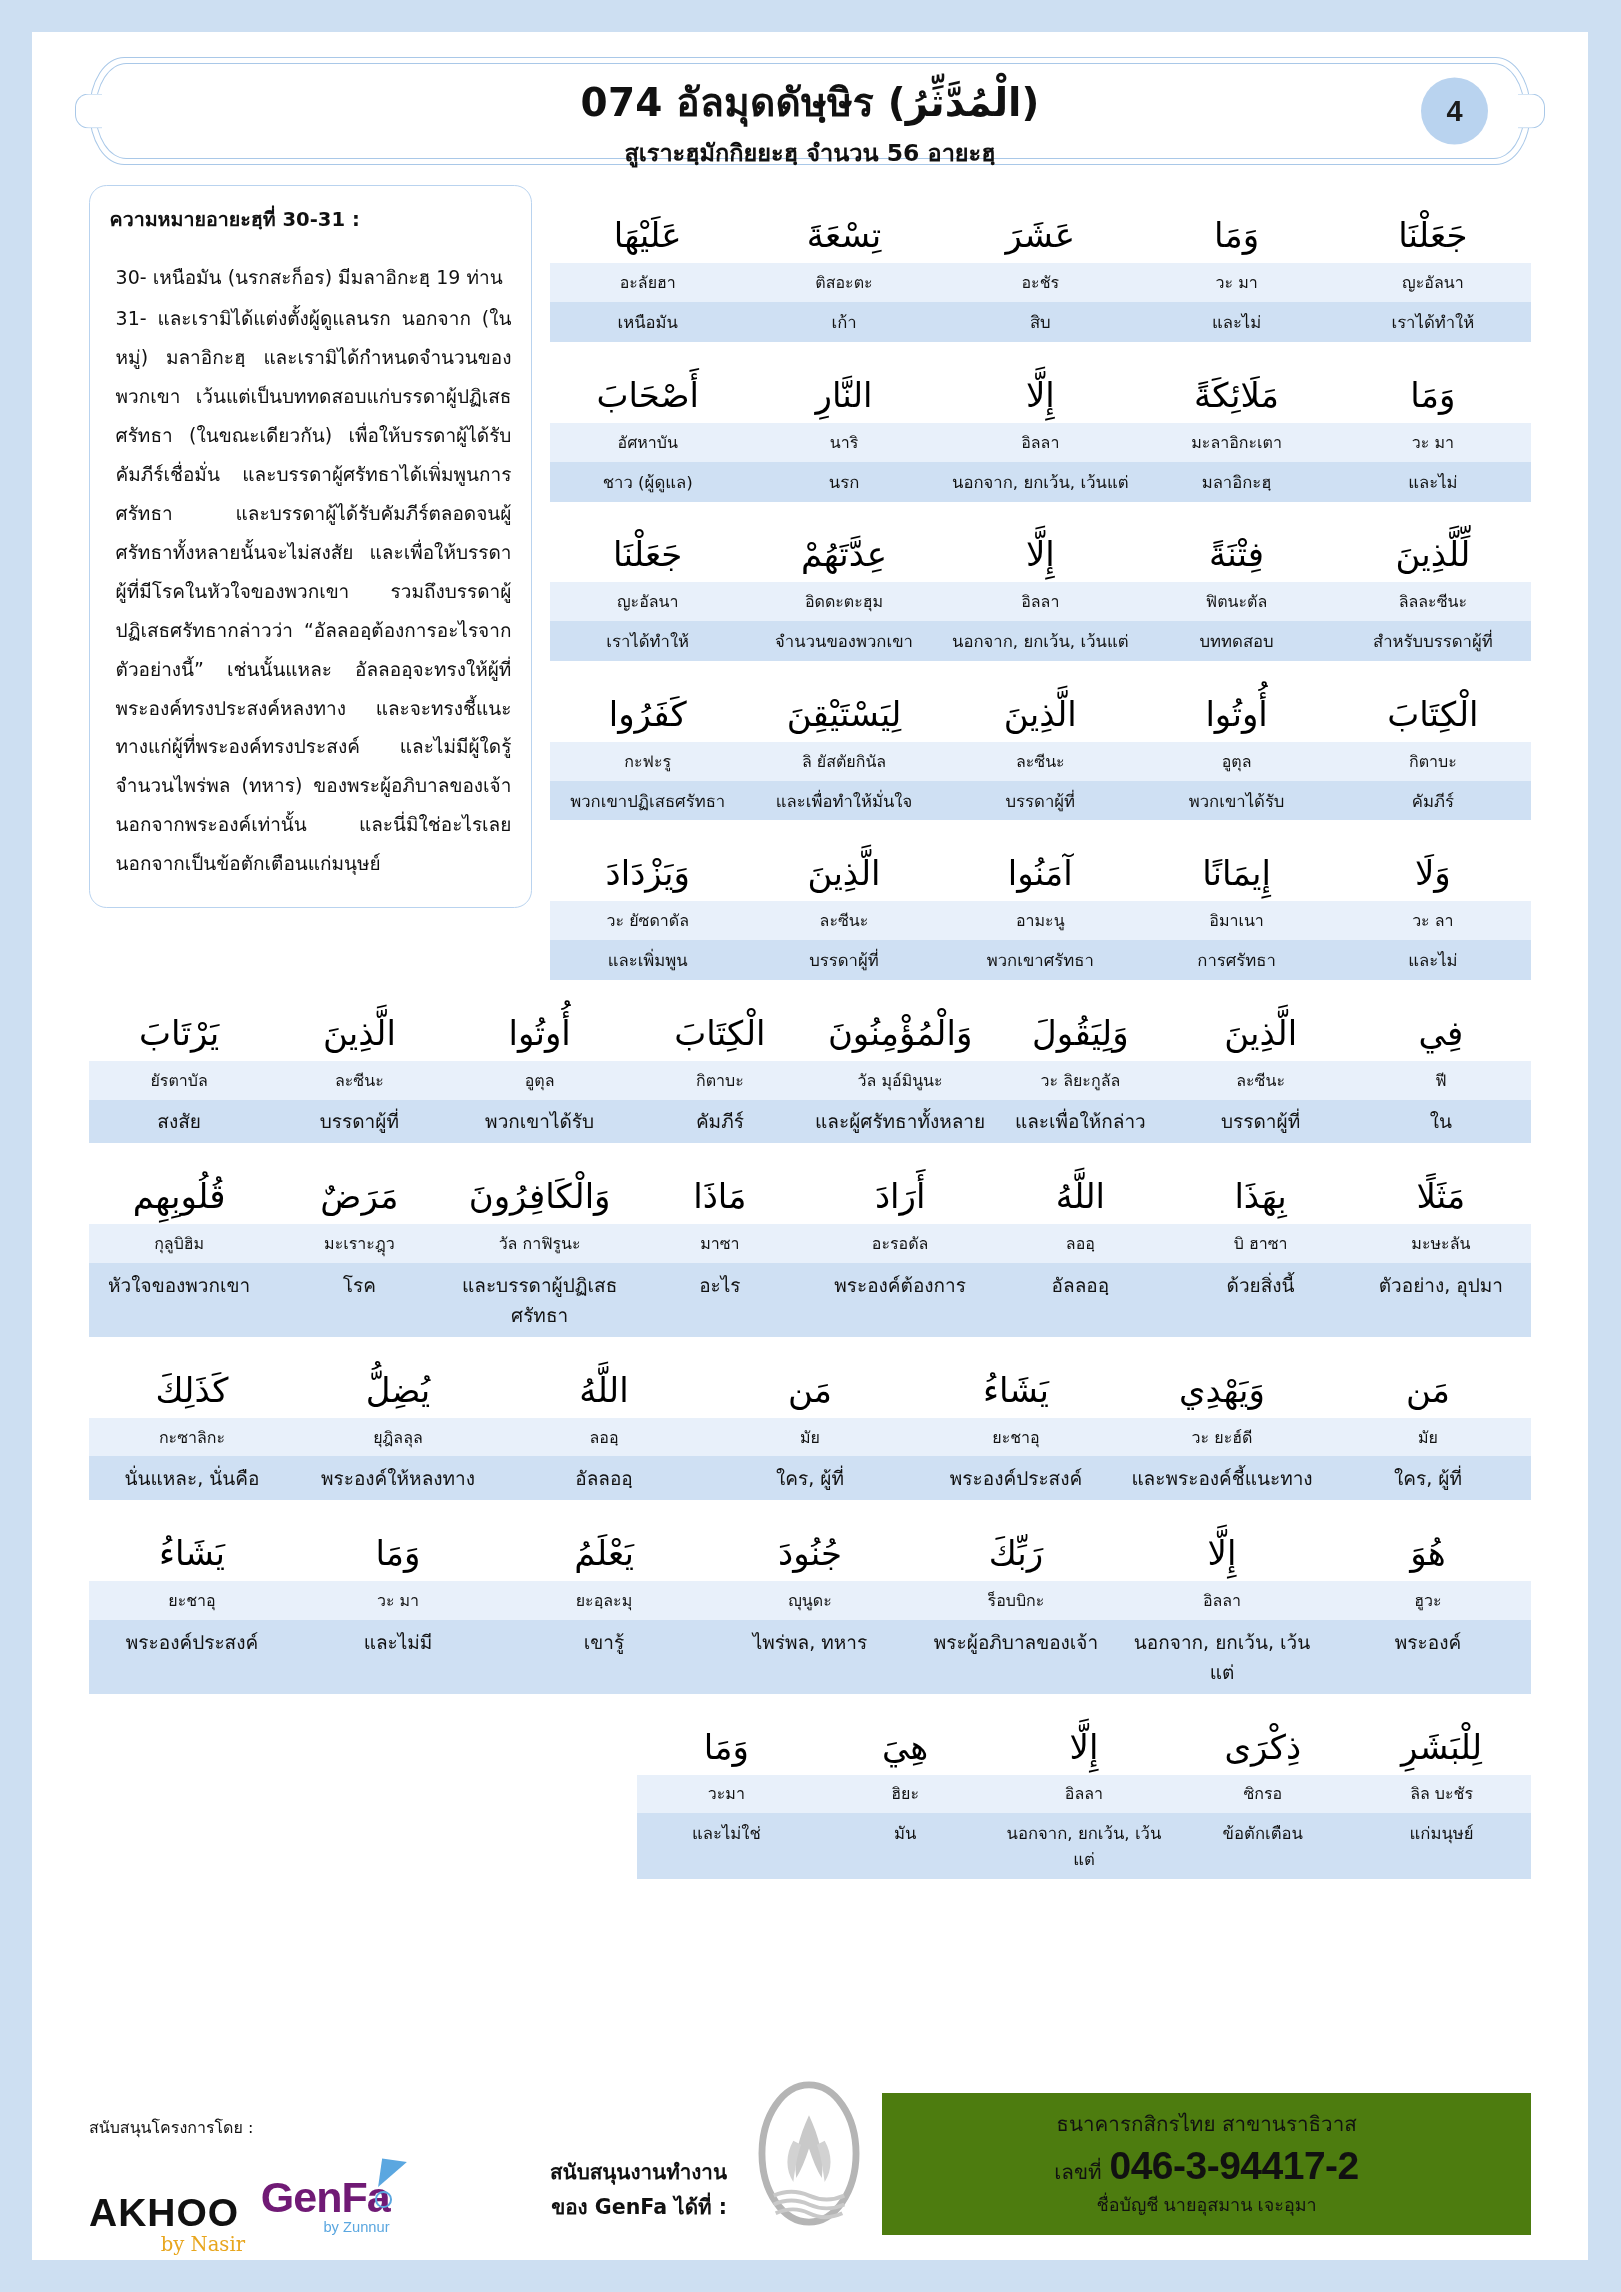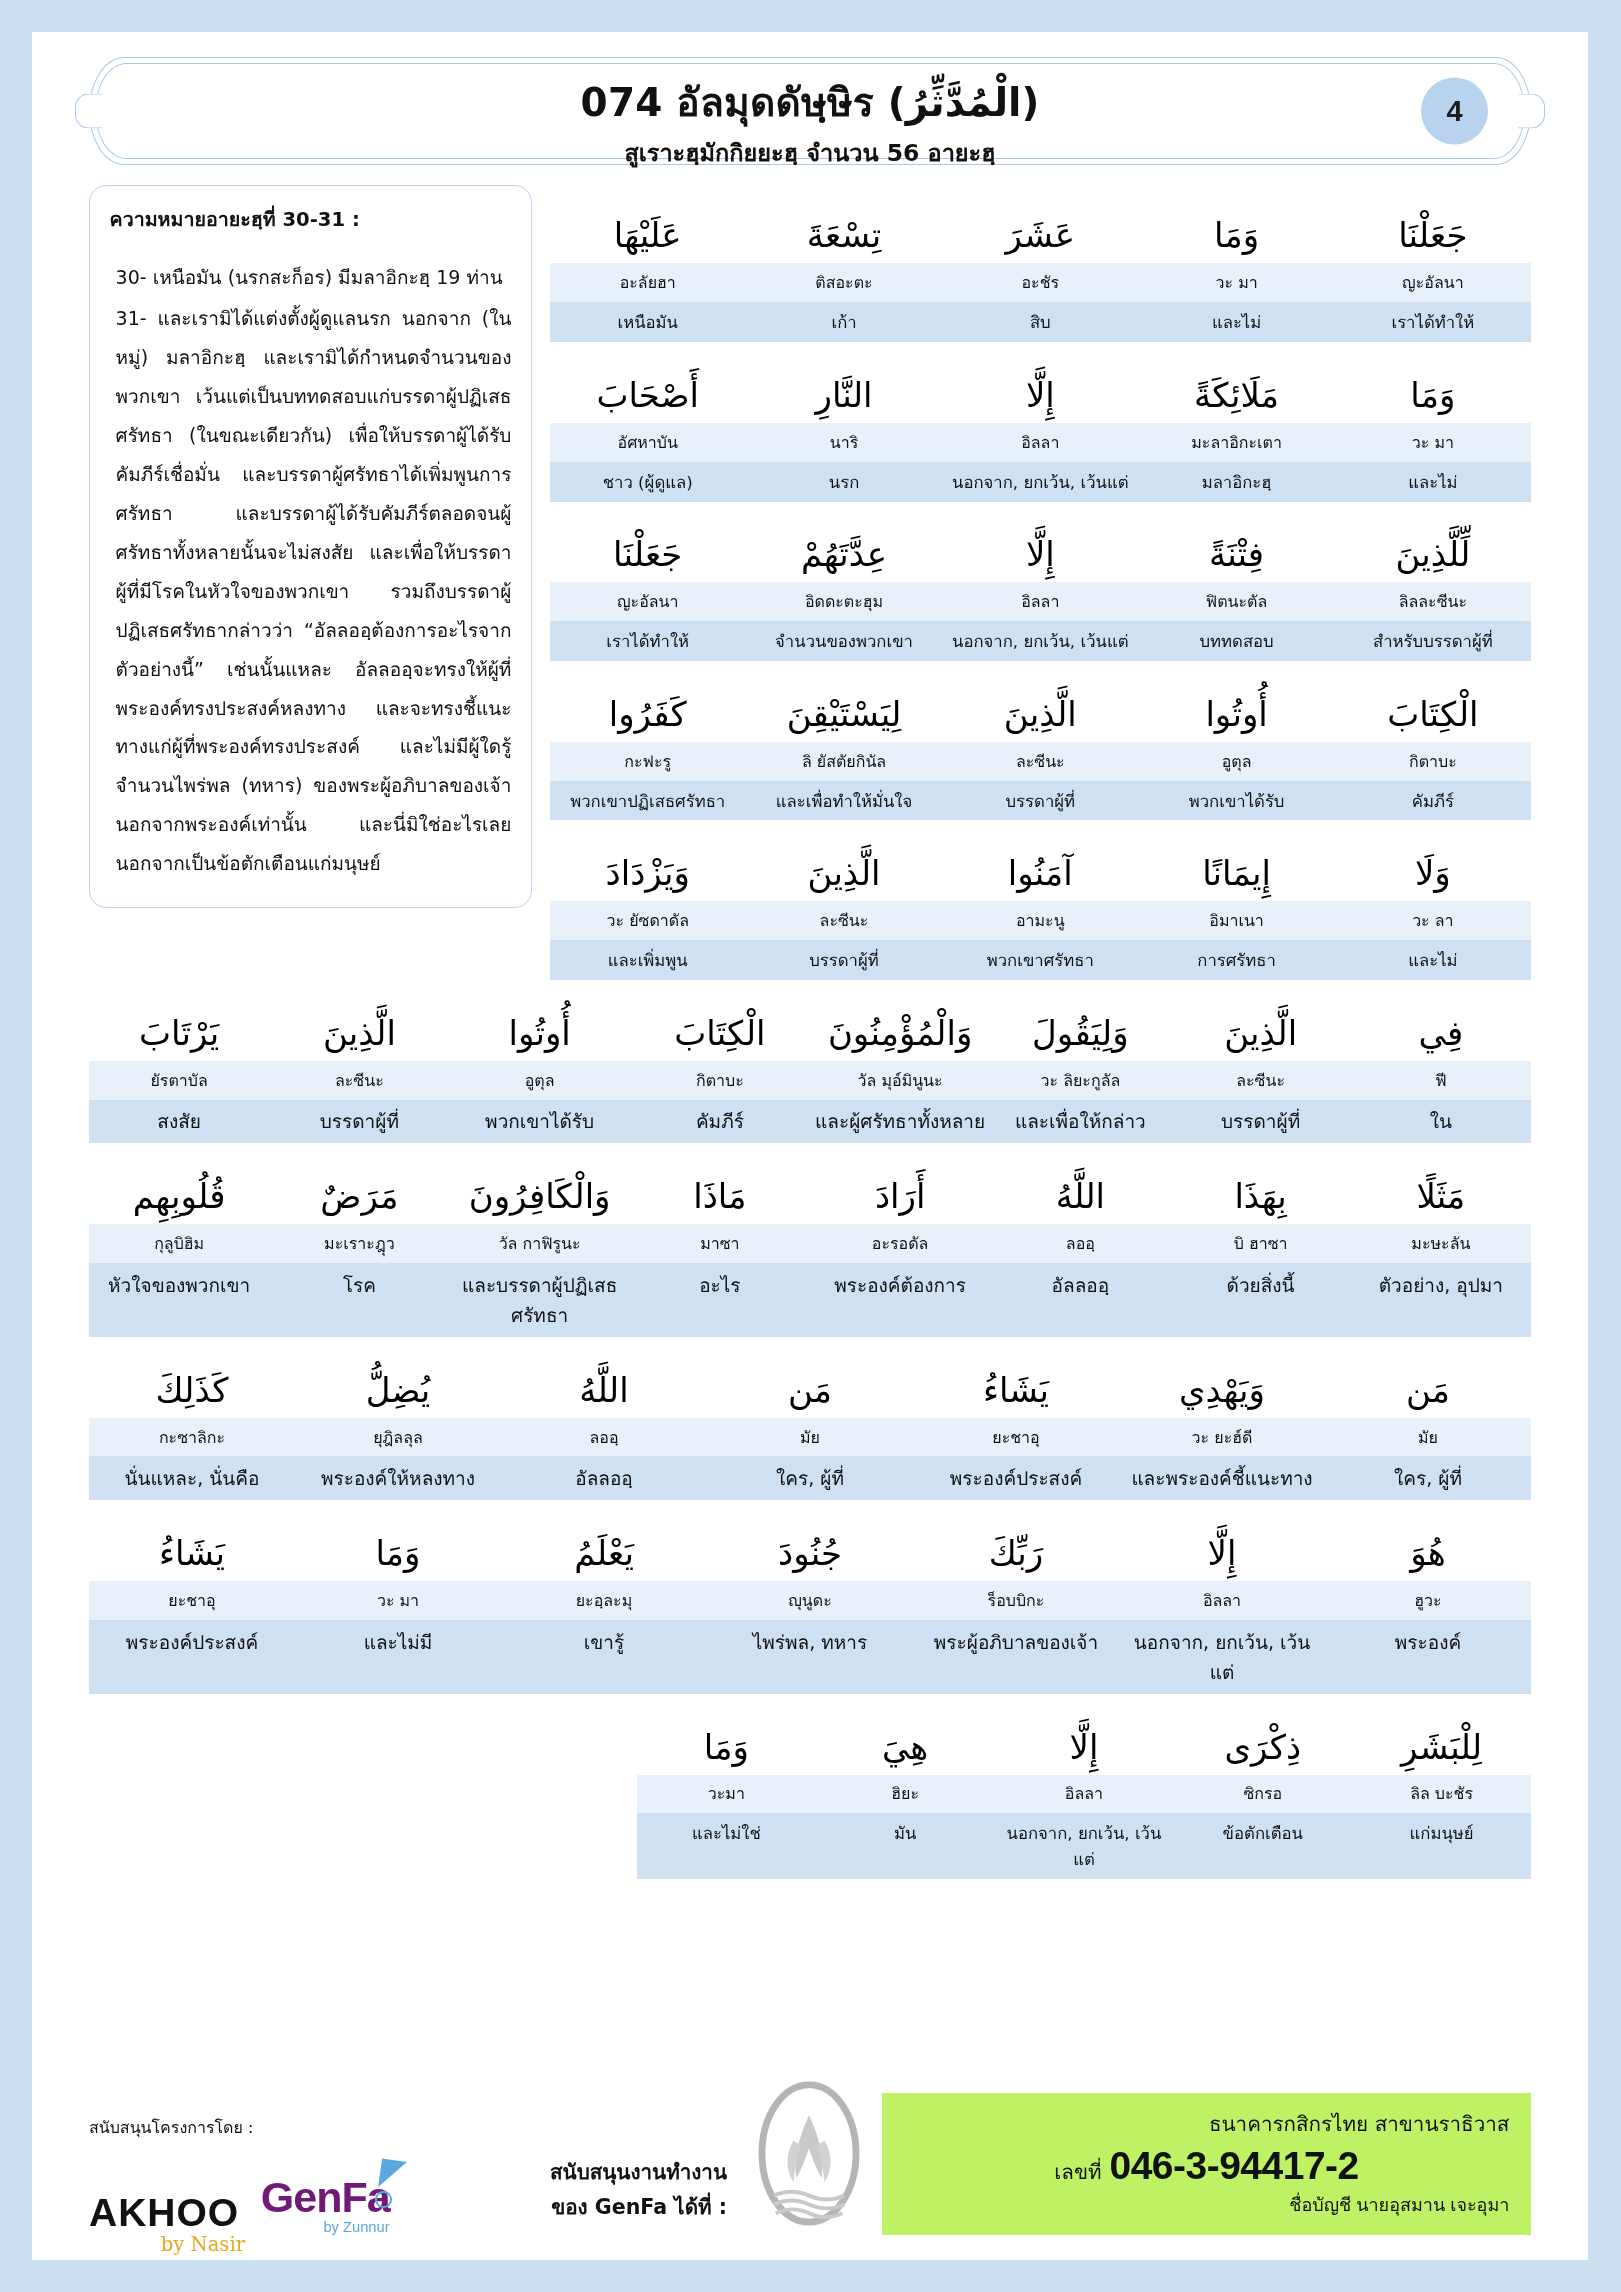--- a/index.html
+++ b/index.html
@@ -158,22 +158,22 @@
     flex:0 0 auto;margin:0 9.8px 9.8px 0;text-align:right;
   }
   .f-mid div{
     font-size:20.6px;font-weight:bold;color:#111;line-height:1.7;
     font-family:"DejaVu Sans","Liberation Sans",sans-serif;
   }
   .bank-logo{
     flex:0 0 auto;margin:0 13.7px 3.9px 13.7px;
   }
   .f-right{
-    flex:1 1 auto;background:#bef264;padding:13.7px 21.6px 15.7px 21.6px;
-    text-align:right;box-sizing:border-box;
+    flex:1 1 auto;background:#4d7c0f;padding:13.7px 21.6px 15.7px 21.6px;
+    text-align:center;box-sizing:border-box;
   }
   .bank-name{font-size:20.6px;color:#111;font-family:"DejaVu Sans","Liberation Sans",sans-serif;}
   .bank-acc-wrap{display:flex;align-items:baseline;justify-content:center;gap:7.8px;margin:3.9px 0 2px;}
   .bank-acc-lbl{font-size:20.6px;color:#111;font-family:"DejaVu Sans","Liberation Sans",sans-serif;}
   .bank-acc-no{font-size:39px;font-weight:bold;color:#111;letter-spacing:-0.5px;
     font-family:"Liberation Sans",sans-serif;}
   .bank-owner{font-size:18px;color:#111;font-family:Liberation Sans, sans-serif;}
 </style>
 </head>
 <body>

